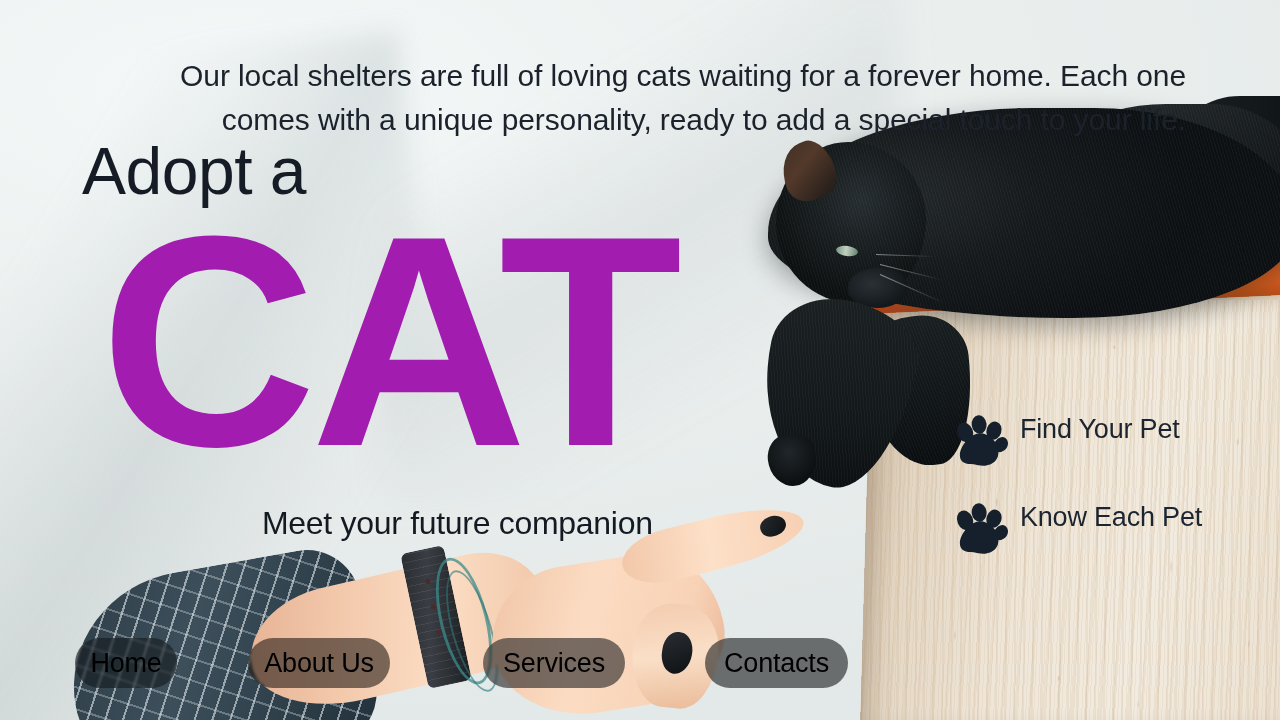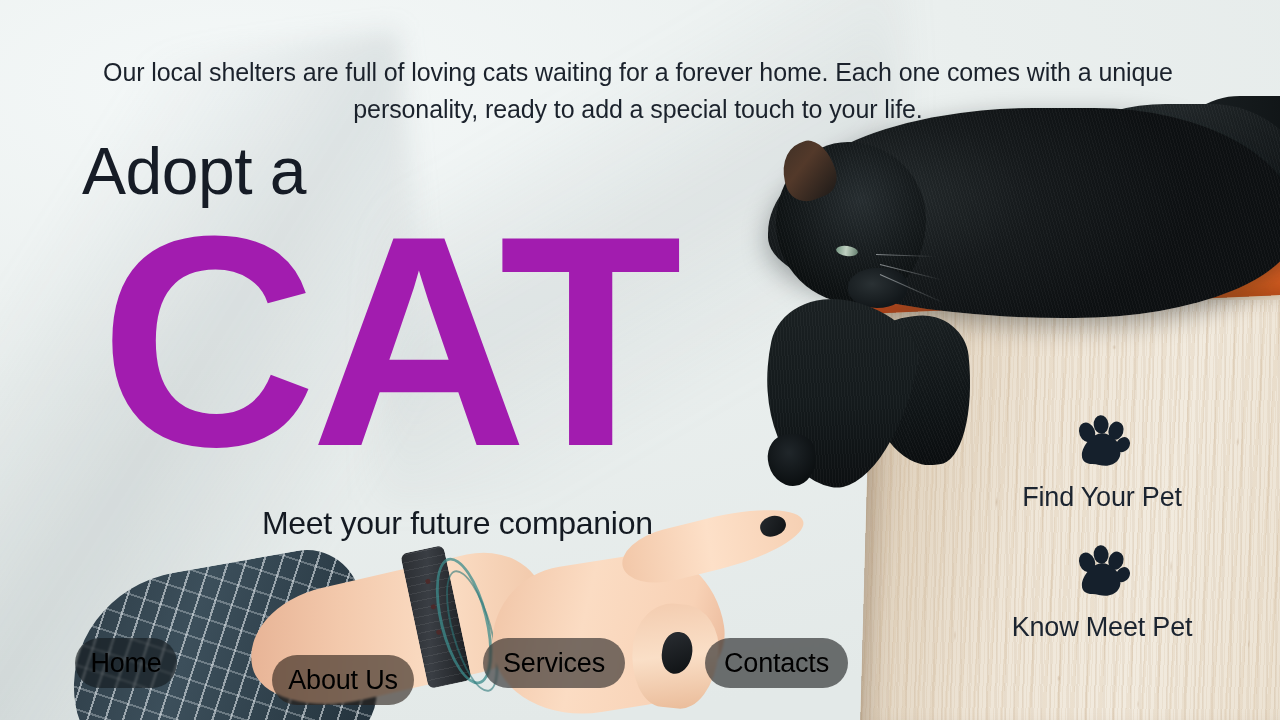--- a/index.html
+++ b/index.html
@@ -278,22 +278,22 @@
     width:40px; height:126px;
     border:2px solid rgba(45,120,122,0.6);
     border-radius:50%;
     transform:rotate(-16deg);
   }
 
   
   .intro{
     position:absolute; left:90px; top:54px;
     width:1096px;
-    text-align:center;
-    font-size:25px;
+    text-align:right;
+    font-size:30px;
     line-height:1.46;
     color:#1b222c;
     letter-spacing:-0.1px;
   }
   .adopt{
     position:absolute; left:82px; top:138px;
     font-size:66px;
     line-height:1;
     font-weight:400;
     color:#161c26;
@@ -317,25 +317,23 @@
     letter-spacing:-0.3px;
   }
 
   
   .features{
     position:absolute; left:952px; top:414px;
     width:300px;
   }
   .feature{
     display:flex;
-    align-items:center;
     gap:12px;
     margin-bottom:32px;
     min-height:56px;
-    flex-direction:column;
   }
   .feature:last-child{ margin-bottom:0; }
   .paw{ flex:0 0 auto; width:56px; height:56px; display:block; }
   .feature-label{
     font-size:27px;
     line-height:1.12;
     color:#1b2430;
     letter-spacing:-0.2px;
   }
   .feature.wrap .feature-label{ text-align:center; width:200px; }
@@ -354,21 +352,21 @@
     border-radius:26px;
     color:#000000;
     font-size:27px;
     letter-spacing:-0.2px;
     background:rgba(20,22,24,0.55);
     backdrop-filter:blur(1px);
     cursor:pointer;
     user-select:none;
   }
   .pill.p0{ left:75px;  width:102px; background:rgba(18,22,26,0.58); }
-  .pill.p1{ left:272px; width:142px; background:rgba(38,28,22,0.60);margin-top:17px; }
+  .pill.p1{ left:248px; width:142px; background:rgba(38,28,22,0.60); }
   .pill.p2{ left:483px; width:142px; background:rgba(26,26,28,0.58); }
   .pill.p3{ left:705px; width:143px; background:rgba(30,32,34,0.62); }
 </style>
 </head>
 <body>
 
 <div id="poster">
 
   <div class="bg-base"></div>
   <div class="bg-soft-shadow"></div>
@@ -447,21 +445,21 @@
     </div>
 
     <div class="feature">
       <svg class="paw" viewBox="0 0 64 64">
         <ellipse cx="15" cy="21" rx="9" ry="11.5" transform="rotate(-22 15 21)" fill="#15202c"></ellipse>
         <ellipse cx="31" cy="12" rx="8.5" ry="10.5" transform="rotate(-6 31 12)" fill="#15202c"></ellipse>
         <ellipse cx="48" cy="19" rx="8.5" ry="10.5" transform="rotate(18 48 19)" fill="#15202c"></ellipse>
         <ellipse cx="56" cy="35" rx="7.5" ry="9" transform="rotate(34 56 35)" fill="#15202c"></ellipse>
         <path d="M32 22c10 0 20 9 21 20 1 10-6 16-15 17-6 .7-11-2-17-2-7 0-12-3-12-10 0-11 13-25 23-25z" fill="#15202c"></path>
       </svg>
-      <span class="feature-label">Know Meet Pet</span>
+      <span class="feature-label">Know Each Pet</span>
     </div>
 
 
   </div>
 
   <nav class="nav">
     <div class="pill p0">Home</div>
     <div class="pill p1">About Us</div>
     <div class="pill p3">Contacts</div>
     <div class="pill p2">Services</div>

